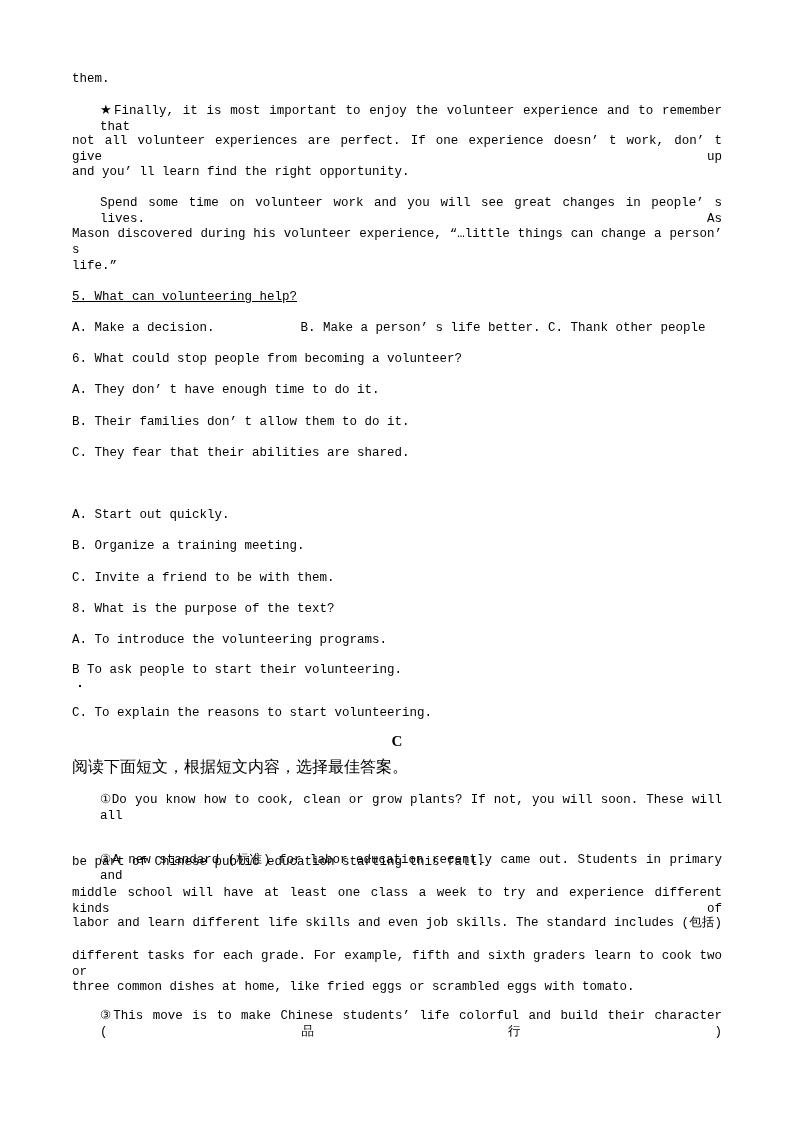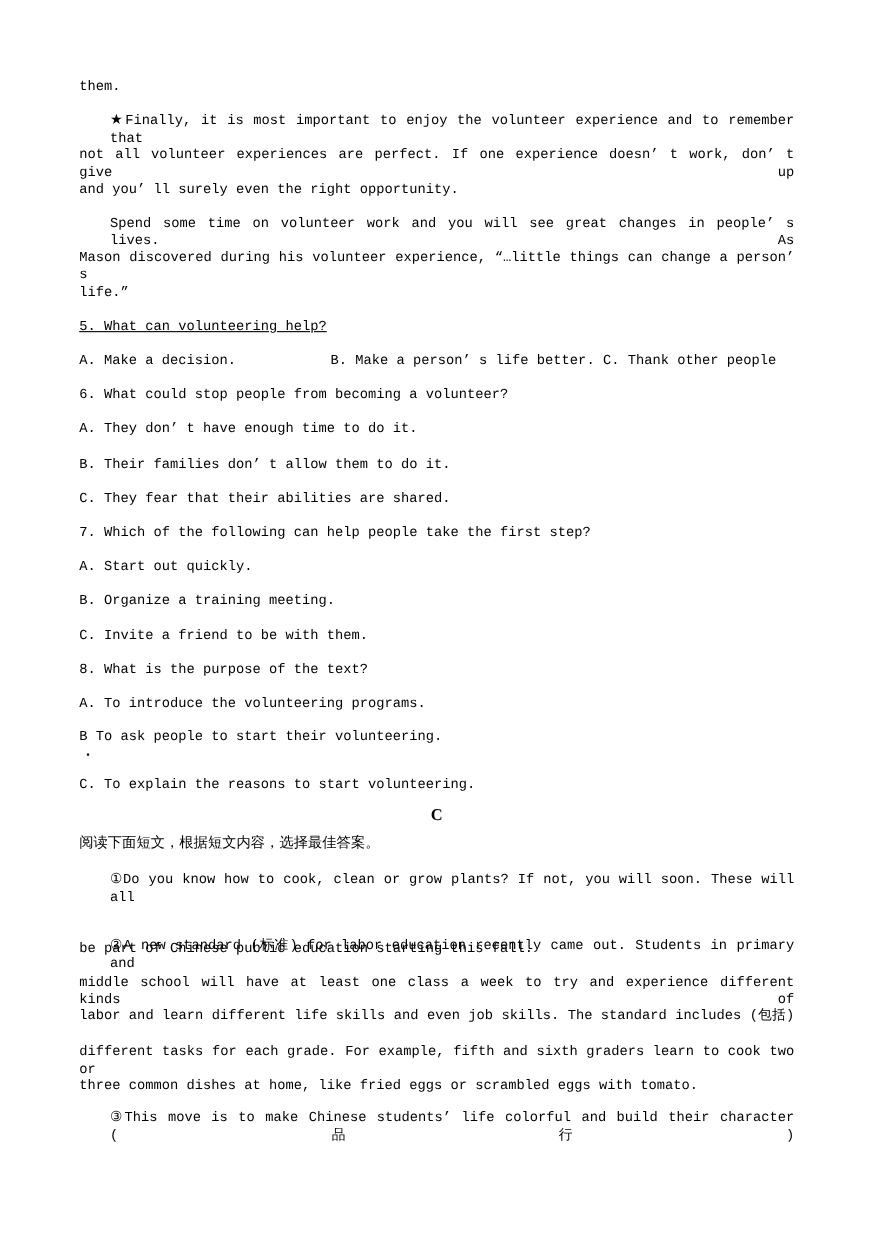--- a/index.html
+++ b/index.html
@@ -45,58 +45,57 @@
       position: absolute;
       left: 0;
       width: 794px;
       text-align: center;
       font-size: 15px;
       font-weight: bold;
       font-family: "Liberation Serif", serif;
     }
     .cn {
       font-family: "DejaVu Sans", sans-serif;
-      font-size: 13px;
+      font-size: 16px;
     }
     .opt-gap { display: inline-block; width: 86px; }
     .dot-mark {
       position: absolute;
       left: 79px;
       top: 685px;
       width: 2px;
       height: 2px;
       background: #000;
     }
   </style>
 </head>
 <body>
 
 <div class="page">
 
   <div class="line" style="top:71px;">them.</div>
 
   <div class="line indent justify" style="top:102px;"><span class="star">★</span><span>Finally, it is most important to enjoy the volunteer experience and to remember that</span></div>
   <div class="line justify" style="top:133px;">not all volunteer experiences are perfect. If one experience doesn’ t work, don’ t give up</div>
-  <div class="line" style="top:164px;">and you’ ll surely even the right opportunity.</div>
+  <div class="line" style="top:164px;">and you’ ll learn find the right opportunity.</div>
 
   <div class="line indent justify" style="top:195px;">Spend some time on volunteer work and you will see great changes in people’ s lives. As</div>
   <div class="line justify" style="top:226px;">Mason discovered during his volunteer experience,  “…little things can change a person’ s</div>
   <div class="line" style="top:258px;">life.”</div>
 
   <div class="line" style="top:289px;text-decoration:underline;">5. What can volunteering help?</div>
   <div class="line" style="top:320px;">
     <span>A. Make a decision.</span><span class="opt-gap"></span><span>B. Make a person’ s life better.</span> <span>C. Thank other people</span>
   </div>
 
   <div class="line" style="top:351px;">6. What could stop people from becoming a volunteer?</div>
   <div class="line" style="top:382px;">A. They don’ t have enough time to do it.</div>
   <div class="line" style="top:414px;">B. Their families don’ t allow them to do it.</div>
   <div class="line" style="top:445px;">C. They fear that their abilities are shared.</div>
 
-  <div class="line" style="top:476px;">7. Which of the following can help people take the first step?</div>
   <div class="line" style="top:538px;">B. Organize a training meeting.</div>
   <div class="line" style="top:507px;">A. Start out quickly.</div>
   <div class="line" style="top:570px;">C. Invite a friend to be with them.</div>
 
   <div class="line" style="top:601px;">8. What is the purpose of the text?</div>
   <div class="line" style="top:632px;">A. To introduce the volunteering programs.</div>
   <div class="line" style="top:662px;">B To ask people to start their volunteering.</div>
   <div class="dot-mark"></div>
   <div class="line" style="top:705px;">C. To explain the reasons to start volunteering.</div>
 

